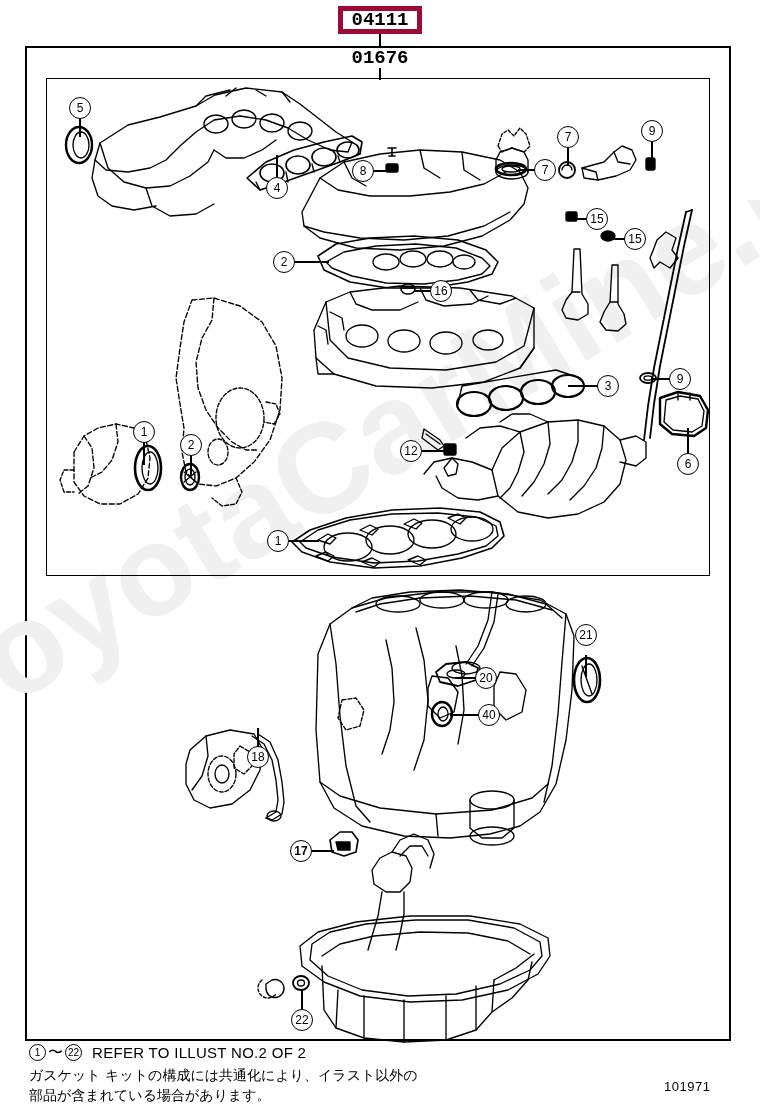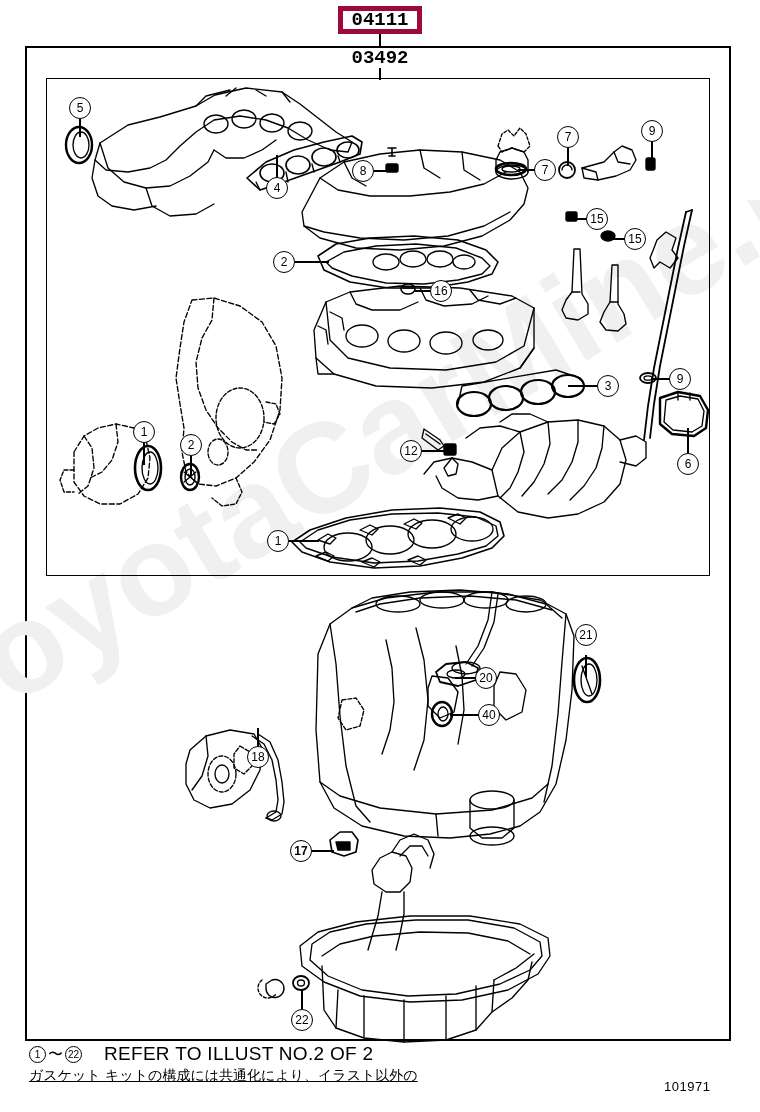--- a/index.html
+++ b/index.html
@@ -42,36 +42,36 @@
            box-sizing:border-box;}
   .leader{position:absolute;background:#000;}
 
   
   #footer{position:absolute;left:25px;top:1043px;width:706px;}
   #refer-line{position:absolute;left:4px;top:0px;display:flex;align-items:center;gap:2px;
               font-size:15px;font-family:"Liberation Sans",sans-serif;}
   .circnum{display:inline-flex;align-items:center;justify-content:center;
            width:17px;height:17px;border:1.4px solid #000;border-radius:50%;
            font-size:10px;box-sizing:border-box;}
-  #refer-text{margin-left:20px;font-size:19px;letter-spacing:.3px;}
+  #refer-text{margin-left:8px;font-size:15px;letter-spacing:.3px;}
   #jp-note{position:absolute;left:4px;top:22px;font-size:14px;line-height:1.45;
-           font-family:"DejaVu Sans",sans-serif;text-decoration:underline;}
+           font-family:"DejaVu Sans",sans-serif;}
   #diagram-id{position:absolute;left:664px;top:1079px;font-size:13px;
               font-family:"Liberation Sans",sans-serif;letter-spacing:.5px;}
 </style>
 </head>
 <body>
 
 <div id="header-zone">
   <div id="pn-box">
     <span>04111</span>
   </div>
   <div id="pn-stem1"></div>
   <div id="hrule"></div>
-  <div id="pn-sub">03492</div>
+  <div id="pn-sub">01676</div>
   <div id="pn-stem2"></div>
 </div>
 
 <div id="page-frame"></div>
 
 <div id="watermark">
   <span style="color: rgb(240, 240, 240);">ToyotaCarMine.ru</span>
 </div>
 
 <div id="inner-box"></div>
@@ -396,15 +396,16 @@
 
 <div id="footer">
   <div id="refer-line">
     <span class="circnum">1</span>
     <span>〜</span>
     <span class="circnum">22</span>
     <span id="refer-text">REFER TO ILLUST NO.2 OF 2</span>
   </div>
   <div id="jp-note">
     <div>ガスケット キットの構成には共通化により、イラスト以外の</div>
+    <div>部品が含まれている場合があります。</div>
   </div>
 </div>
 <div id="diagram-id">101971</div>
 
 </body></html>

